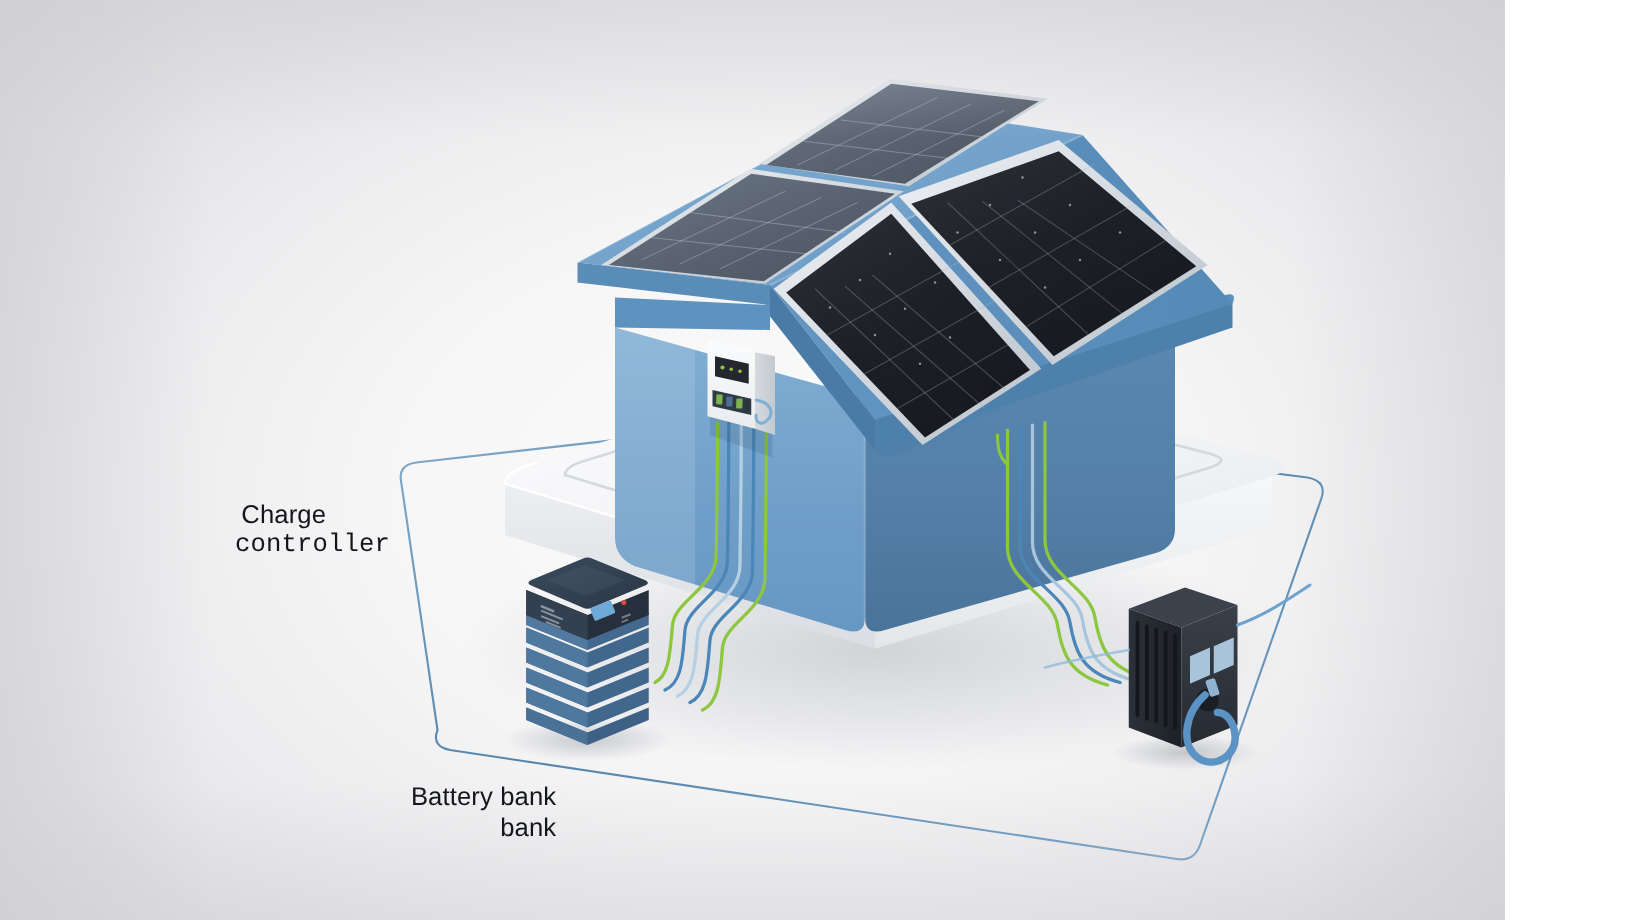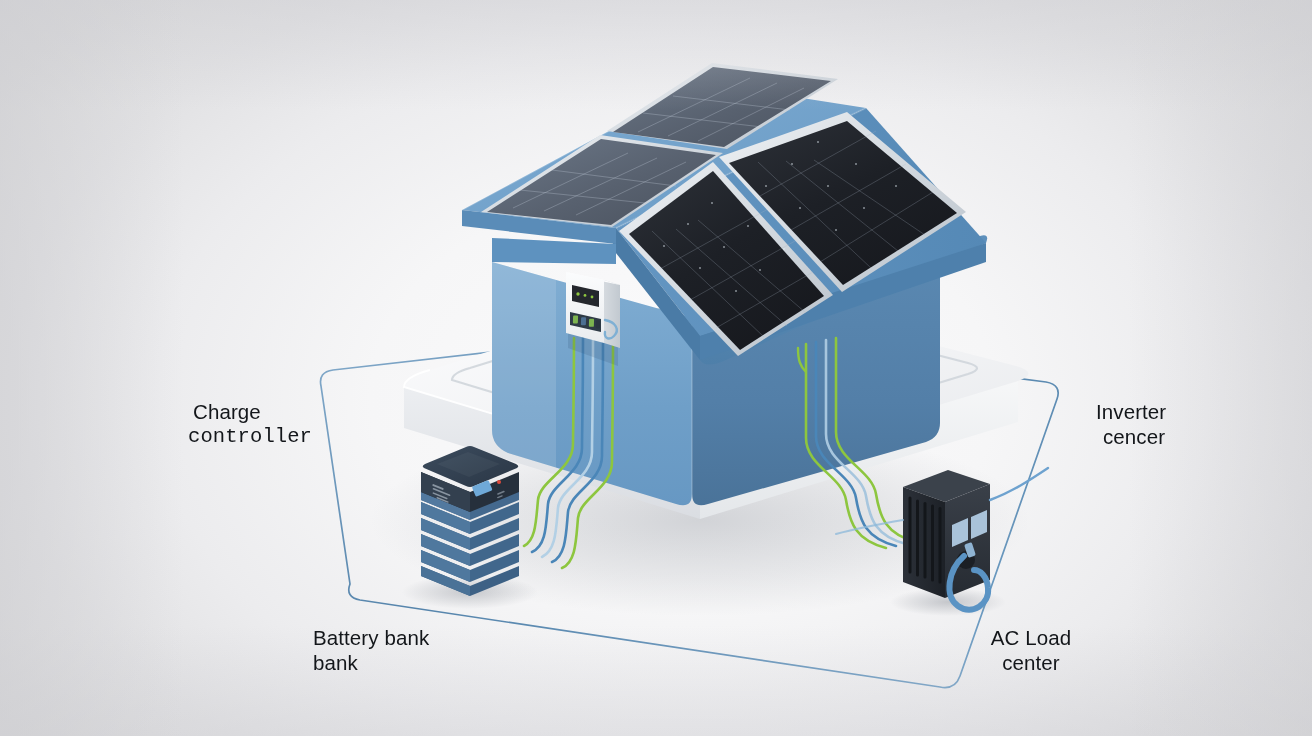--- a/index.html
+++ b/index.html
@@ -6,21 +6,21 @@
   html, body {
     margin: 0;
     padding: 0;
     background: #ffffff;
   }
   body {
     font-family: "Liberation Sans", sans-serif;
   }
   #scene {
     position: relative;
-    width: 1312px;
+    width: 1204px;
     height: 736px;
     overflow: hidden;
     background:
       radial-gradient(ellipse 820px 560px at 52% 54%, #fbfbfc 0%, #f6f6f7 38%, #ececee 64%, #e2e2e4 82%, #dcdcdd 100%);
   }
   #scene::after{
     content:"";
     position:absolute;
     inset:0;
     pointer-events:none;
@@ -42,21 +42,21 @@
     line-height: 25.5px;
     letter-spacing: 0.1px;
     white-space: pre-line;
     z-index: 40;
   }
   .label .l2 { display: block; }
   #label-charge   { left: 193px; top: 373px; text-align: left; }
   #label-charge .l2 { margin-left: -5px; font-family: Liberation Mono, monospace; }
   #label-inverter { left: 1096px; top: 373px; text-align: left; }
   #label-inverter .l2 { margin-left: 7px; }
-  #label-battery  { left: 313px; top: 599px; text-align: left; width: 132px;}
+  #label-battery  { left: 313px; top: 599px; text-align: right; width: 132px;}
   #label-acload   { left: 988px; top: 599px; text-align: center; width: 86px;}
 </style>
 </head>
 <body>
 
 <div id="scene">
 
   <svg class="layer" viewBox="0 0 1312 736">
     <defs>
       <linearGradient id="calloutGrad" x1="0" y1="0" x2="1" y2="1">
@@ -398,28 +398,20 @@
       <path d="M 903 520 C 880 524 858 528 836 534" fill="none" stroke="#8cb8da" stroke-width="2.2" stroke-linecap="round" opacity="0.75"></path>
     </g>
 
   </svg>
 
   <div class="label" id="label-charge">
     <span>Charge</span>
     <span class="l2">controller</span>
   </div>
 
-  <div class="label" id="label-inverter">
-    <span>Inverter</span>
-    <span class="l2">cencer</span>
-  </div>
 
   <div class="label" id="label-battery">
     <span>Battery bank</span>
     <span class="l2">bank</span>
   </div>
 
-  <div class="label" id="label-acload">
-    <span>AC Load</span>
-    <span class="l2">center</span>
-  </div>
 
 </div>
 
 </body></html>

